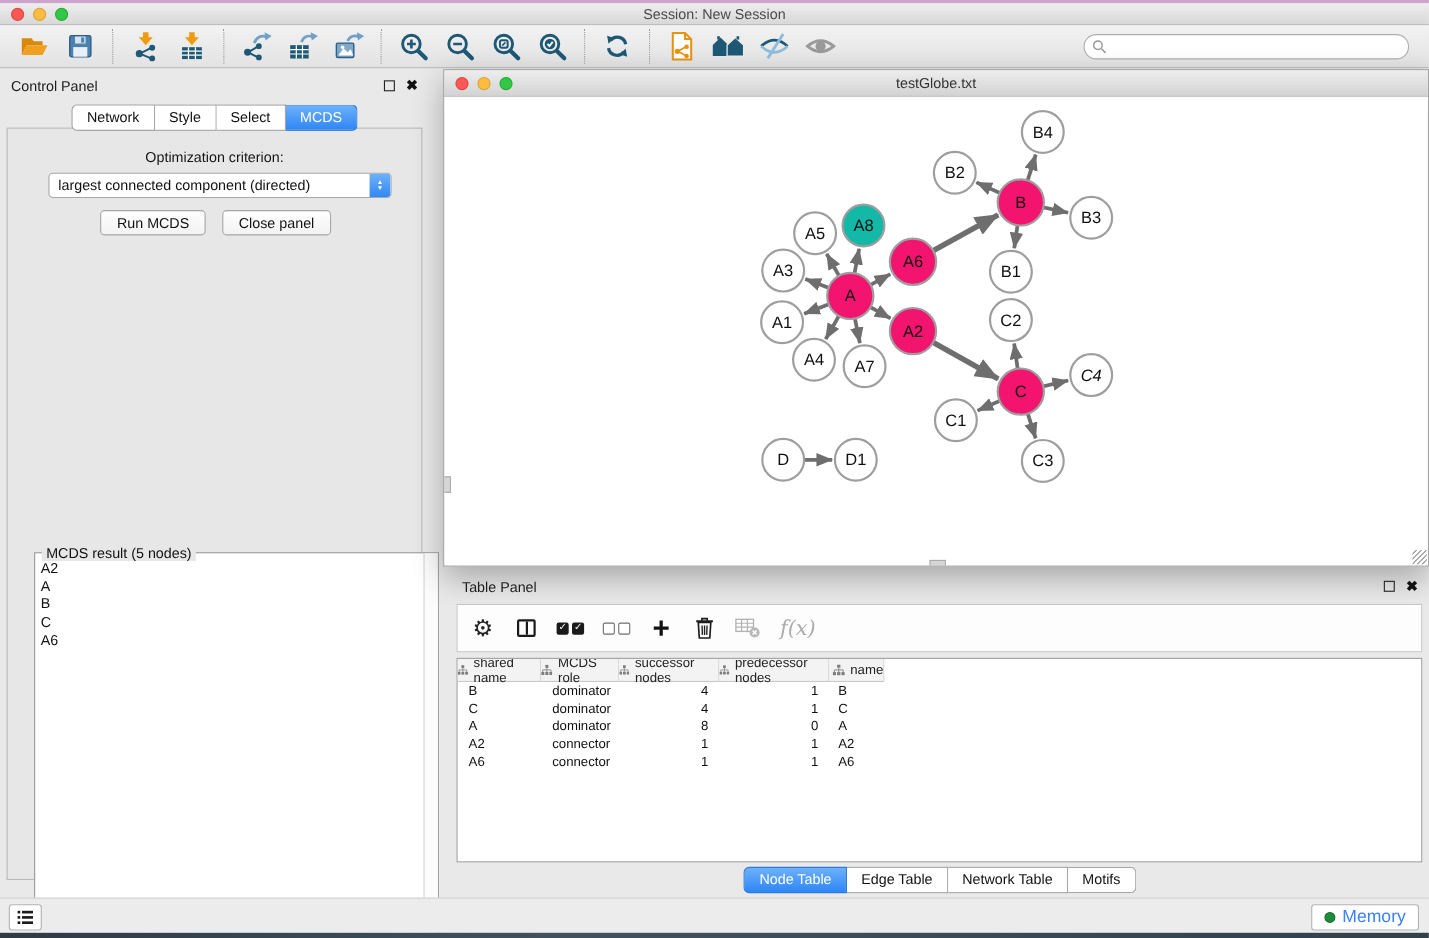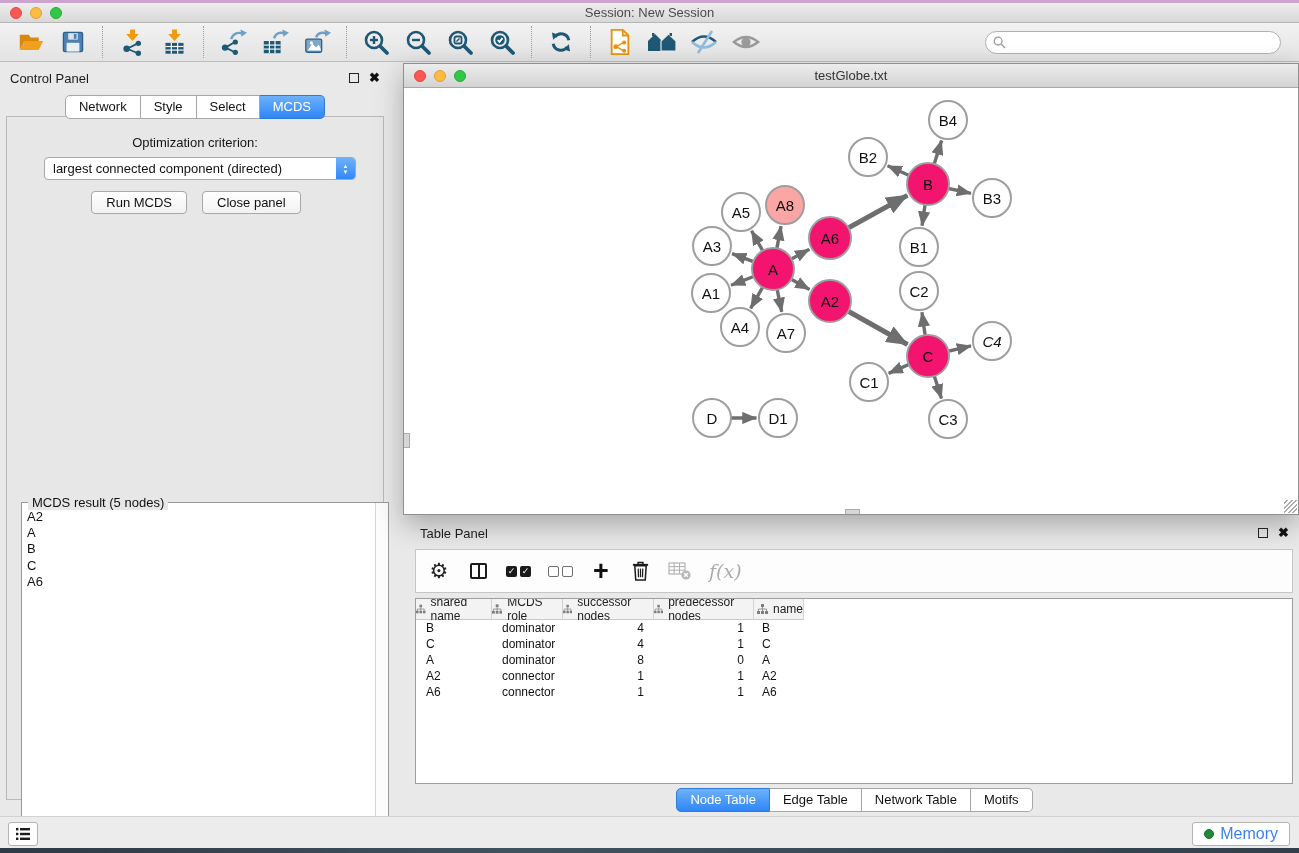--- a/index.html
+++ b/index.html
@@ -52,21 +52,21 @@
   .dropdown { position:absolute; left:37px; top:40px; width:312px; height:23px; background:#fff;
     border:1px solid #A8A8A8; border-radius:4px; display:flex; align-items:center; overflow:hidden; }
   .dropdown-value { flex:1; font-size:13px; padding-left:8px; color:#111; white-space:nowrap; }
   .dropdown-stepper { width:19px; height:23px; background:linear-gradient(#71B3FA,#2E86F6); border-radius:0 4px 4px 0;
     display:flex; flex-direction:column; align-items:center; justify-content:center; color:#fff; }
   .dropdown-stepper span { font-size:6px; line-height:6px; }
   .cp-buttons { position:absolute; left:0; top:74px; width:378px; display:flex; justify-content:center; gap:15px; }
   .swing-btn { background:linear-gradient(#FFFFFF,#F2F2F2); border:1px solid #A8A8A8; border-radius:4px;
     font-size:13px; padding:3px 14px; color:#111; font-family:"Liberation Sans",sans-serif; }
 
-  .result-box { position:absolute; left:14px; top:385px; width:368px; height:348px;
+  .result-box { position:absolute; left:24px; top:385px; width:368px; height:348px;
     border:1px solid #989898; background:#fff; }
   .result-legend { position:absolute; left:6px; top:-8px; background:#E7E7E7; font-size:13px; padding:0 4px; color:#111; }
   .result-list { position:absolute; left:1px; top:6px; right:14px; bottom:1px; overflow:hidden; }
   .result-line { font-size:13px; line-height:16.2px; padding-left:4px; color:#111; }
   .result-scroll { position:absolute; top:0; right:0; width:13px; bottom:0; background:#FCFCFC; border-left:1px solid #D5D5D5; }
 
   
   .net-window { position:absolute; left:403px; top:63px; width:896px; height:452px;
     background:#fff; border:1px solid #8F8F8F; box-shadow:0 10px 26px rgba(0,0,0,0.28); }
   .net-titlebar { height:24px; background:linear-gradient(#EDEDED,#D3D3D3); border-bottom:1px solid #A8A8A8;
@@ -368,21 +368,21 @@
         <line x1="524" y1="268" x2="484.6743530004187" y2="285.3299461354087" stroke="#6E6E6E" stroke-width="3.4" marker-end="url(#arrowhead)"></line>
         <line x1="524" y1="268" x2="537.4945486528229" y2="310.5078282563923" stroke="#6E6E6E" stroke-width="3.4" marker-end="url(#arrowhead)"></line>
         <line x1="308" y1="330" x2="352.5" y2="330" stroke="#6E6E6E" stroke-width="3.4" marker-end="url(#arrowhead)"></line>
       </svg>
     <div id="graph-nodes">
         <div class="gnode" style="left: 524px; top: 12px; height: 40px; width: 40px; background: rgb(255, 255, 255); border-color: rgb(158, 158, 158);">B4</div>
         <div class="gnode" style="left: 444px; top: 49px; height: 40px; width: 40px; background: rgb(255, 255, 255); border-color: rgb(158, 158, 158);">B2</div>
         <div class="gnode" style="left: 502px; top: 74px; height: 44px; width: 44px; background: rgb(242, 20, 110); border-color: rgb(158, 158, 158);">B</div>
         <div class="gnode" style="left: 568px; top: 90px; height: 40px; width: 40px; background: rgb(255, 255, 255); border-color: rgb(158, 158, 158);">B3</div>
         <div class="gnode" style="left: 317px; top: 104px; height: 40px; width: 40px; background: rgb(255, 255, 255); border-color: rgb(158, 158, 158);">A5</div>
-        <div class="gnode" style="left: 361px; top: 97px; height: 40px; width: 40px; background: #fca5a5; border-color: rgb(158, 158, 158);">A8</div>
+        <div class="gnode" style="left: 361px; top: 97px; height: 40px; width: 40px; background: #14b8a6; border-color: rgb(158, 158, 158);">A8</div>
         <div class="gnode" style="left: 404px; top: 128px; height: 44px; width: 44px; background: rgb(242, 20, 110); border-color: rgb(158, 158, 158);">A6</div>
         <div class="gnode" style="left: 288px; top: 138px; height: 40px; width: 40px; background: rgb(255, 255, 255); border-color: rgb(158, 158, 158);">A3</div>
         <div class="gnode" style="left: 495px; top: 139px; height: 40px; width: 40px; background: rgb(255, 255, 255); border-color: rgb(158, 158, 158);">B1</div>
         <div class="gnode" style="left: 347px; top: 159px; height: 44px; width: 44px; background: rgb(242, 20, 110); border-color: rgb(158, 158, 158);">A</div>
         <div class="gnode" style="left: 287px; top: 185px; height: 40px; width: 40px; background: rgb(255, 255, 255); border-color: rgb(158, 158, 158);">A1</div>
         <div class="gnode" style="left: 495px; top: 183px; height: 40px; width: 40px; background: rgb(255, 255, 255); border-color: rgb(158, 158, 158);">C2</div>
         <div class="gnode" style="left: 404px; top: 191px; height: 44px; width: 44px; background: rgb(242, 20, 110); border-color: rgb(158, 158, 158);">A2</div>
         <div class="gnode" style="left: 316px; top: 219px; height: 40px; width: 40px; background: rgb(255, 255, 255); border-color: rgb(158, 158, 158);">A4</div>
         <div class="gnode" style="left: 362px; top: 225px; height: 40px; width: 40px; background: rgb(255, 255, 255); border-color: rgb(158, 158, 158);">A7</div>
         <div class="gnode" style="left: 568px; top: 233px; height: 40px; width: 40px; background: rgb(255, 255, 255); border-color: rgb(158, 158, 158); font-style: italic;">C4</div>

